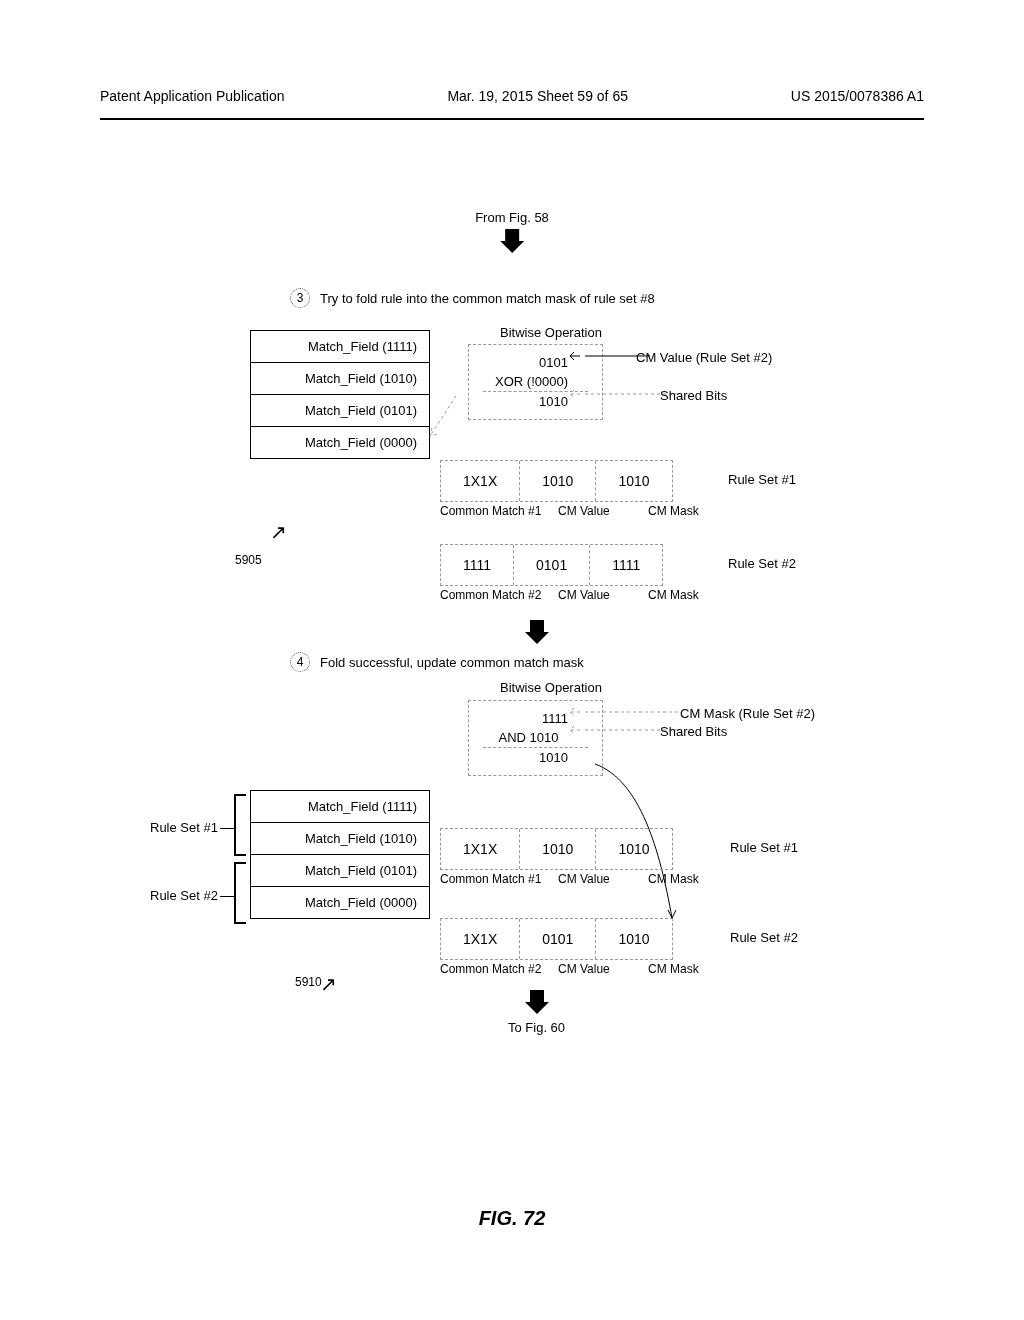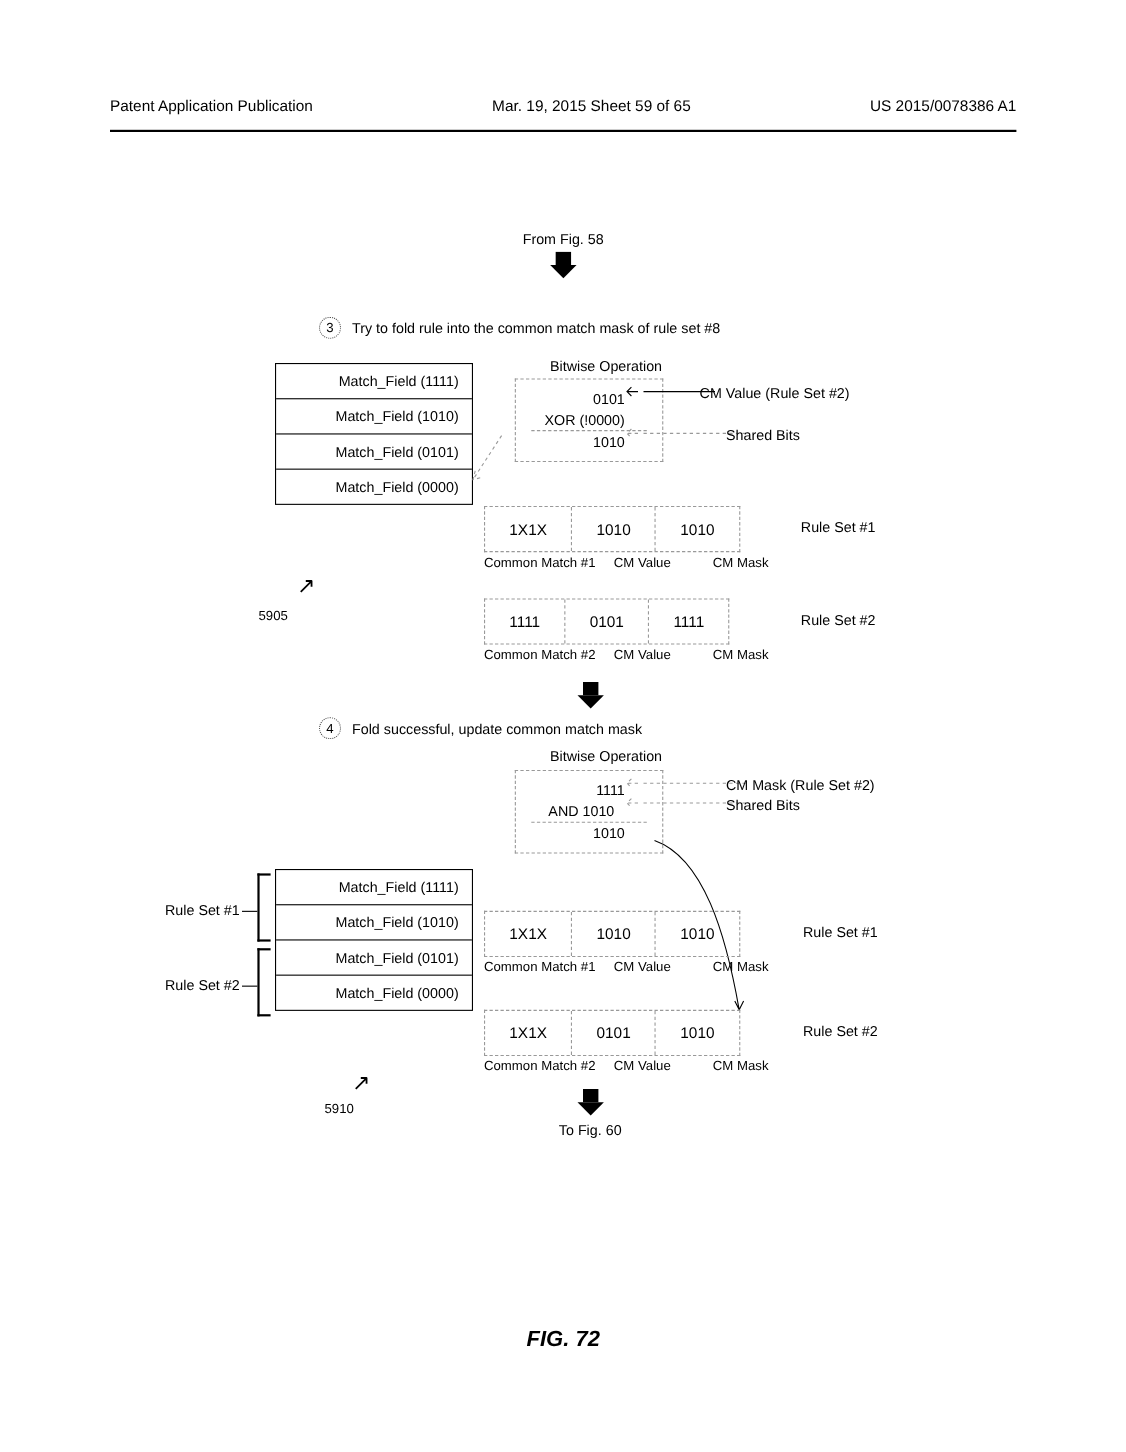--- a/index.html
+++ b/index.html
@@ -125,21 +125,21 @@
   </div>
 
   <svg class="anno" style="top:540px;left:460px;width:200px;height:240px">
     <path d="M20 12 L10 12 M14 8 L10 12 L14 16"></path>
     <path d="M25 12 L120 12"></path>
     <path d="M20 30 L10 30 M14 26 L10 30 L14 34"></path>
     <path d="M25 30 L120 30"></path>
     <path class="solid" d="M35 64 C80 80 100 150 112 218 M108 210 L112 218 L116 210"></path>
   </svg>
 
-  <div class="lbl" style="top:546px;left:560px">CM Mask  (Rule Set #2)</div>
+  <div class="lbl" style="top:546px;left:580px">CM Mask  (Rule Set #2)</div>
   <div class="lbl" style="top:564px;left:560px">Shared Bits</div>
 
   <div class="tbl" style="top:630px;left:150px;width:180px">
     <div class="row">Match_Field (1111)</div>
     <div class="row">Match_Field (1010)</div>
     <div class="row">Match_Field (0101)</div>
     <div class="row">Match_Field (0000)</div>
   </div>
 
   <div class="bracket" style="top:634px;left:134px;height:62px"></div>
@@ -164,21 +164,21 @@
     <div class="cell">1X1X</div>
     <div class="cell">0101</div>
     <div class="cell">1010</div>
   </div>
   <div class="set-lbl" style="top:770px;left:630px">Rule Set #2</div>
   <div class="lbl" style="top:802px;left:340px;font-size:12px">Common Match #2</div>
   <div class="lbl" style="top:802px;left:458px;font-size:12px">CM Value</div>
   <div class="lbl" style="top:802px;left:548px;font-size:12px">CM Mask</div>
 
   <div class="nearrow" style="top:812px;left:220px">↗</div>
-  <div class="ref" style="top:841px;left:195px">5910</div>
+  <div class="ref" style="top:815px;left:195px">5910</div>
 
   <div style="position:absolute;top:830px;left:425px">
       <div class="dbar"></div>
       <div class="dtri"></div>
     </div>
   <div class="lbl" style="top:860px;left:408px">To Fig. 60</div>
 
   <div class="fig">FIG. 72</div>
 </div>
 

